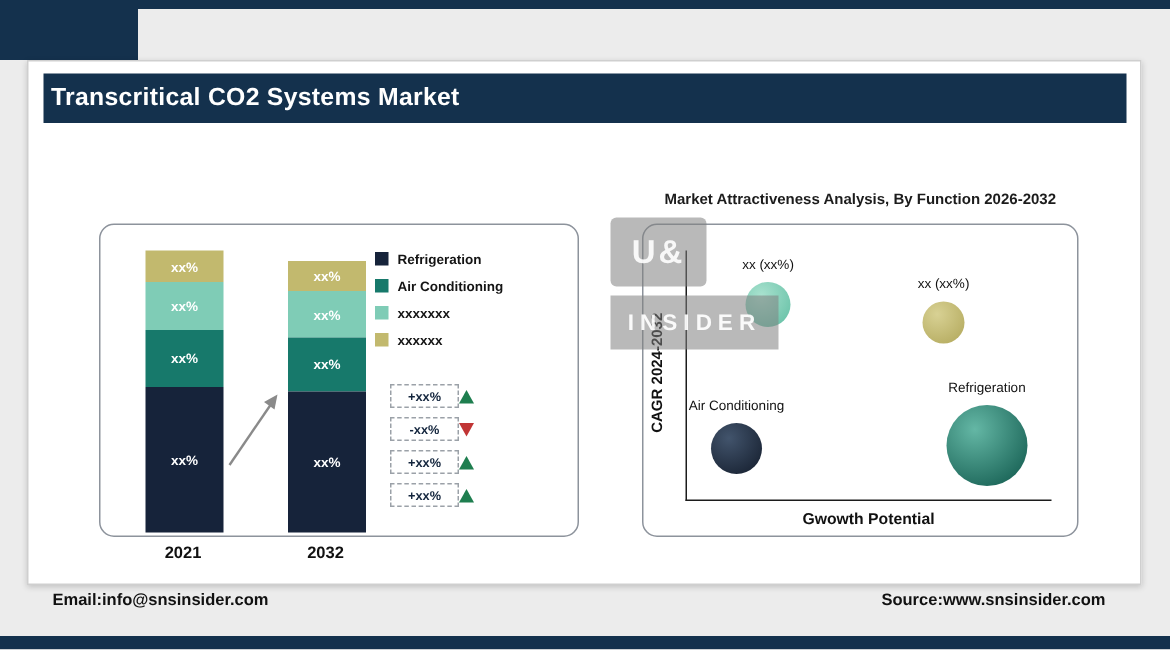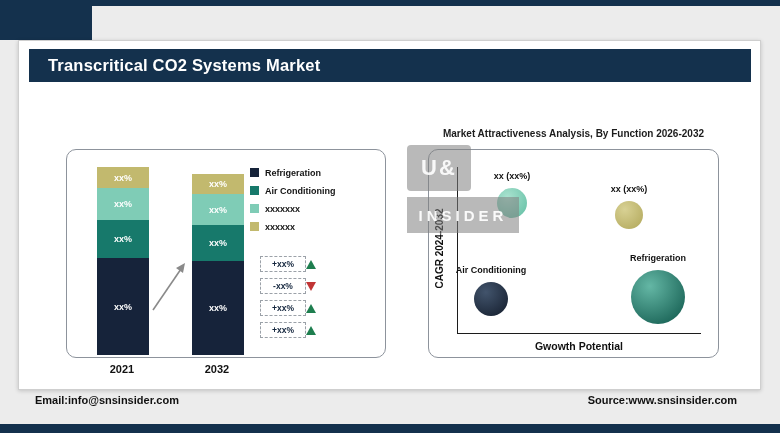--- a/index.html
+++ b/index.html
@@ -3,21 +3,21 @@
 <meta charset="utf-8">
 <style>
   * { margin:0; padding:0; box-sizing:border-box; }
   html,body { background:#ddd; }
   body { font-family:"Liberation Sans", sans-serif; }
   .page { position:relative; width:780px; height:433px; background:var(--page-bg,#ececec); overflow:hidden; }
   .strip-top { position:absolute; left:0; top:0; width:100%; height:6px; background:var(--chrome-navy,#14314d); }
   .corner-tl { position:absolute; left:0; top:0; width:92px; height:40px; background:var(--chrome-navy,#14314d); }
   .strip-bottom { position:absolute; left:0; top:424px; width:100%; height:9px; background:var(--chrome-navy,#14314d); }
   .card { position:absolute; left:18px; top:40px; width:743px; height:350px; background:#fff; border:1px solid #cfcfcf; box-shadow:0 1px 4px rgba(0,0,0,.18); }
-  .header-band { position:absolute; left:10px; top:8px; right:9px; height:33px; background:var(--chrome-navy,#14314d); display:flex; align-items:center; padding-left:19px; }
+  .header-band { position:absolute; left:10px; top:8px; right:9px; height:33px; background:var(--chrome-navy,#14314d); display:flex; align-items:center; padding-left:5px; }
   .title { color:#fff; font-size:16.5px; font-weight:bold; letter-spacing:.2px; }
   .subtitle { position:absolute; left:17px; top:53px; font-size:12px; font-weight:bold; color:#0f2740; }
   .chart-title { position:absolute; top:87px; font-size:10px; font-weight:bold; color:#1c1c1c; text-align:center; }
   .chart-title.left { left:47px; width:320px; }
   .chart-title.right { left:409px; width:291px; }
   .panel { position:absolute; top:108px; height:209px; border:1.5px solid var(--panel-border,#8d939c); border-radius:10px; background:#fff; }
   .left-panel { left:47px; width:320px; }
   .right-panel { left:409px; width:291px; }
   .plot-area { position:absolute; left:0; top:0; width:100%; height:100%; }
   .stacked-bar { position:absolute; display:flex; flex-direction:column; }
@@ -34,21 +34,21 @@
   .tri-up { border-left:5.5px solid transparent; border-right:5.5px solid transparent; border-bottom:9.5px solid var(--tri-up,#1e7e4f); }
   .tri-down { border-left:5.5px solid transparent; border-right:5.5px solid transparent; border-top:9.5px solid var(--tri-down,#c13535); }
   .year-label { position:absolute; top:322px; width:52px; text-align:center; font-size:11px; font-weight:bold; color:#111; }
   .year-label.y2025 { left:77px; }
   .year-label.y2032 { left:172px; }
   .axes { position:absolute; left:28px; top:17px; width:244px; height:167px; border-left:1.8px solid #1c1c1c; border-bottom:1.8px solid #1c1c1c; }
   .ylabel { position:absolute; left:-60px; top:93px; width:140px; text-align:center; transform:rotate(-90deg); font-size:10px; font-weight:bold; color:#111; white-space:nowrap; }
   .xlabel { position:absolute; left:28px; top:190px; width:244px; text-align:center; font-size:10.5px; font-weight:bold; color:#111; }
   .bubble-layer { position:absolute; left:0; top:0; width:100%; height:100%; }
   .bubble { position:absolute; border-radius:50%; }
-  .bubble-label { position:absolute; transform:translateX(-50%); font-size:9px; font-weight:bold; color:#111; white-space:nowrap; }
+  .bubble-label { position:absolute; transform:translateX(-50%); font-size:9px; font-weight:normal; color:#111; white-space:nowrap; }
   .watermark { position:absolute; left:0; top:0; width:100%; height:100%; pointer-events:none; z-index:6; }
   .wm-logo { position:absolute; left:388px; top:104px; width:64px; height:46px; background:rgba(128,128,128,.55); border-radius:4px; color:rgba(255,255,255,.9); font-size:22px; font-weight:bold; display:flex; align-items:center; justify-content:center; letter-spacing:2px; }
   .wm-name { position:absolute; left:388px; top:156px; width:112px; height:36px; background:rgba(128,128,128,.55); color:rgba(255,255,255,.92); font-size:15px; font-weight:bold; letter-spacing:4px; display:flex; align-items:center; justify-content:center; }
   .wm-tagline { position:absolute; left:372px; top:208px; font-size:25px; font-weight:bold; color:rgba(150,150,150,.42); white-space:nowrap; }
   .footer-email { position:absolute; left:35px; top:394px; font-size:11px; font-weight:bold; color:#111;text-align:center; }
   .footer-source { position:absolute; right:43px; top:394px; font-size:11px; font-weight:bold; color:#111; }
 </style>
 </head>
 <body>
 

